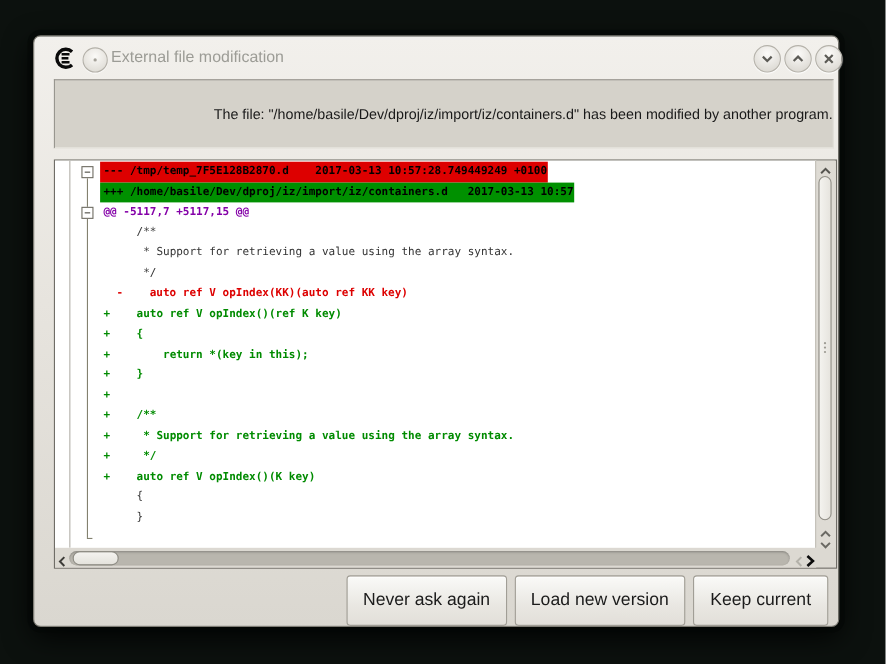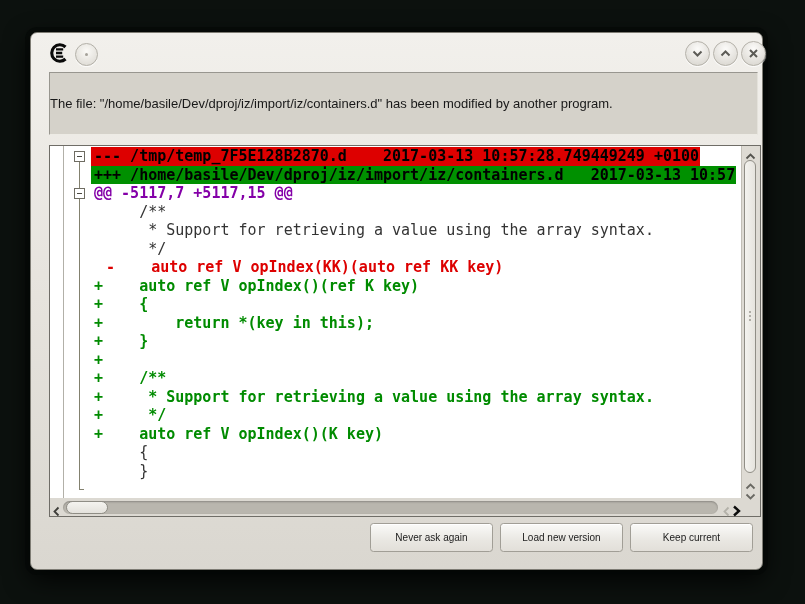--- a/index.html
+++ b/index.html
@@ -33,34 +33,34 @@
     background:radial-gradient(circle at 50% 30%, #fcfbf9, #d5d2cb);
     border:1px solid #b5b2aa;box-shadow:0 1px 1px rgba(255,255,255,.85);
   }
   .winbtn svg{position:absolute;left:5px;top:5px;}
   .winbtn.b1{left:654px;} .winbtn.b2{left:682px;} .winbtn.b3{left:710px;}
   
   .message-panel{
     position:absolute;left:18px;top:39px;width:709px;height:63px;box-sizing:border-box;
     background:#d5d2ca;
     border:1px solid #98968f;border-bottom-color:#edebe5;border-right-color:#e4e2db;
-    display:flex;flex-direction:column;align-items:flex-start;justify-content:center;
+    display:flex;flex-direction:column;align-items:flex-end;justify-content:center;
   }
   .message-panel .msg{font-size:13px;line-height:15.5px;color:#191919;text-align:center;white-space:pre;}
   
   .diff-container{
     position:absolute;left:18px;top:112px;width:712px;height:372px;box-sizing:border-box;
     background:#dcd9d2;border:1px solid #6f6d67;
   }
   .code-viewport{
     position:absolute;left:0;top:0;width:692px;height:352px;background:#ffffff;overflow:hidden;
   }
   .code-area{
     position:absolute;left:0;top:1px;
-    font-family:"DejaVu Sans Mono", monospace;font-size:15px;
+    font-family:"DejaVu Sans Mono", monospace;font-size:10px;
   }
   .line{white-space:pre;height:18.5px;line-height:18.5px;padding-left:44px;font-weight:bold;color:#000;}
   .line .t{display:inline-block;}
   .line.del-header .t{background:var(--del-bg);margin-left:-3px;padding-left:3px;padding-right:1px;}
   .line.add-header .t{background:var(--add-bg);margin-left:-3px;padding-left:3px;padding-right:1px;}
   .line.hunk .t{color:var(--hunk-text);}
   .line.del .t{color:var(--del-text);margin-left:12px;}
   .line.add .t{color:var(--add-text);}
   .line.ctx{font-weight:normal;}
   .line.ctx .t{color:var(--ctx-text);}
@@ -97,41 +97,42 @@
   .hthumb{
     position:absolute;left:3px;top:0;width:42px;height:13px;border-radius:7px;
     background:linear-gradient(#f4f3ef,#e4e2dc);border:1px solid #8f8d85;box-sizing:border-box;
   }
   
   .button-row{
     position:absolute;left:0;right:9px;top:490px;height:29px;
     display:flex;justify-content:flex-end;gap:7px;
   }
   .btn{
-    min-width:123px;height:29px;box-sizing:border-box;
+    min-width:123px;height:46px;box-sizing:border-box;
     background:linear-gradient(#fafaf8,#e9e7e2 60%,#e2dfd9);
     border:1px solid #a19e96;border-radius:3.5px;
     box-shadow:inset 0 1px 0 #fff;
-    font-family:"Liberation Sans", sans-serif;font-size:10px;color:#1b1b1b;
+    font-family:"Liberation Sans", sans-serif;font-size:16px;color:#1b1b1b;
     padding:0 14px;
   }
 </style>
 </head>
 <body>
 
 <div class="window">
 
   <div class="titlebar">
     <span class="app-icon">
       <svg width="21" height="22" viewBox="0 0 21 22">
         <path d="M17.5 5 A8.2 8.2 0 1 0 17.5 17" fill="none" stroke="#0a0a0a" stroke-width="3.1"></path>
         <path d="M8 7.4 h7.2 M8 11 h6.2 M8 14.6 h7.2" fill="none" stroke="#0a0a0a" stroke-width="2.3"></path>
       </svg>
     </span>
     <span class="menu-circle"></span>
+    <span class="win-title">External file modification</span>
     <span class="winbtn b1">
       <svg width="13" height="13" viewBox="0 0 13 13">
           <path d="M2.5 4.5 L6.5 8.5 L10.5 4.5" fill="none" stroke="#5c5b56" stroke-width="2"></path>
         </svg>
     </span>
     <span class="winbtn b2">
       <svg width="13" height="13" viewBox="0 0 13 13">
           <path d="M2.5 8.5 L6.5 4.5 L10.5 8.5" fill="none" stroke="#5c5b56" stroke-width="2"></path>
         </svg>
     </span>

